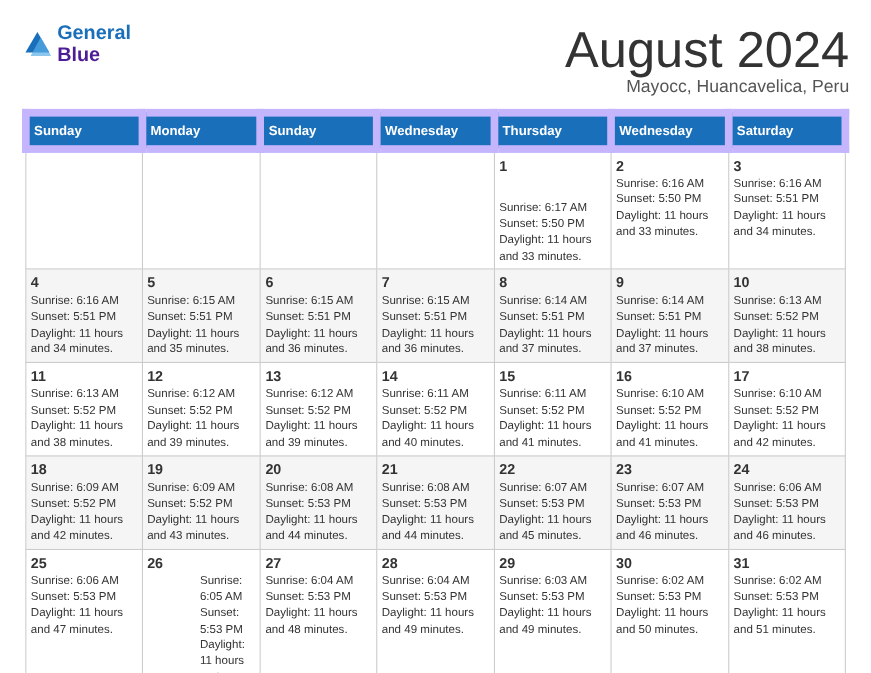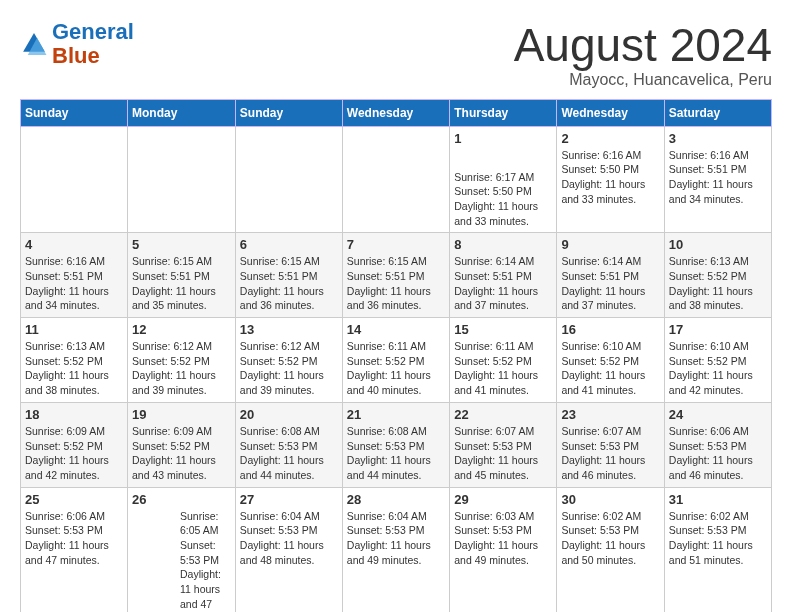--- a/index.html
+++ b/index.html
@@ -15,21 +15,21 @@
       justify-content: space-between;
       align-items: flex-start;
       margin-bottom: 10px;
     }
     .logo {
       display: flex;
       align-items: center;
       gap: 4px;
     }
     .logo-text {
-      font-size: 22px;
+      font-size: 18px;
       font-weight: bold;
       color: #333;
       line-height: 1.1;
     }
     .logo-text span {
       color: #1a6fba;
     }
     .logo-icon {
       width: 28px;
       height: 28px;
@@ -52,21 +52,21 @@
       border-collapse: collapse;
       font-size: 11px;
     }
     thead tr th {
       background-color: #1a6fba;
       color: #fff;
       padding: 6px 4px;
       text-align: left;
       font-size: 12px;
       font-weight: bold;
-      border: 1px solid #c4b5fd;
+      border: 7px solid #c4b5fd;
     }
     tbody tr td {
       border: 1px solid #ccc;
       padding: 4px;
       vertical-align: top;
       width: 108px;
       min-height: 80px;
       background: #fff;
     }
     tbody tr:nth-child(even) td {
@@ -92,21 +92,21 @@
 <body>
 
 <div class="header">
   <div class="logo">
     <svg class="logo-icon" viewBox="0 0 36 36">
       <polygon points="18,4 32,28 4,28" fill="#1a6fba"></polygon>
       <polygon points="22,10 34,32 10,32" fill="#5aaee8" opacity="0.7"></polygon>
     </svg>
     <div class="logo-text">
       <span>General</span><br>
-      <span style="color:#c2410c">Blue</span>
+      <span style="color:#4c1d95">Blue</span>
     </div>
   </div>
   <div class="title-block">
     <div class="main-title">August 2024</div>
     <div class="subtitle">Mayocc, Huancavelica, Peru</div>
   </div>
 </div>
 
 <table>
   <thead>

